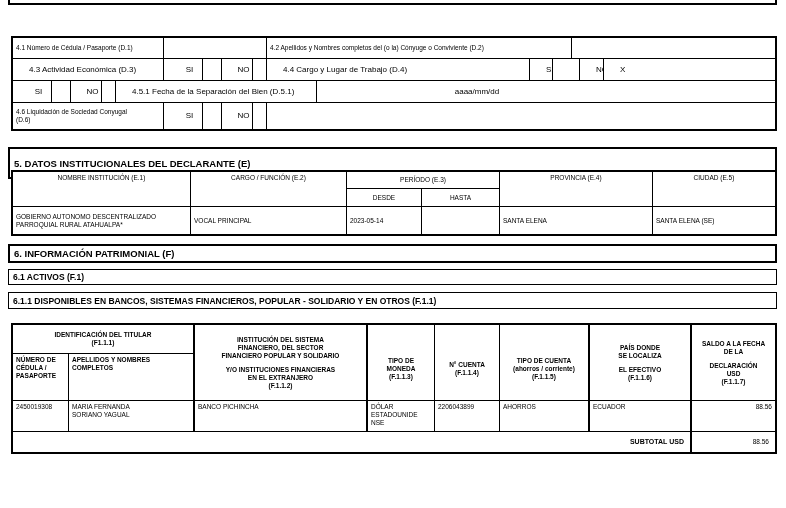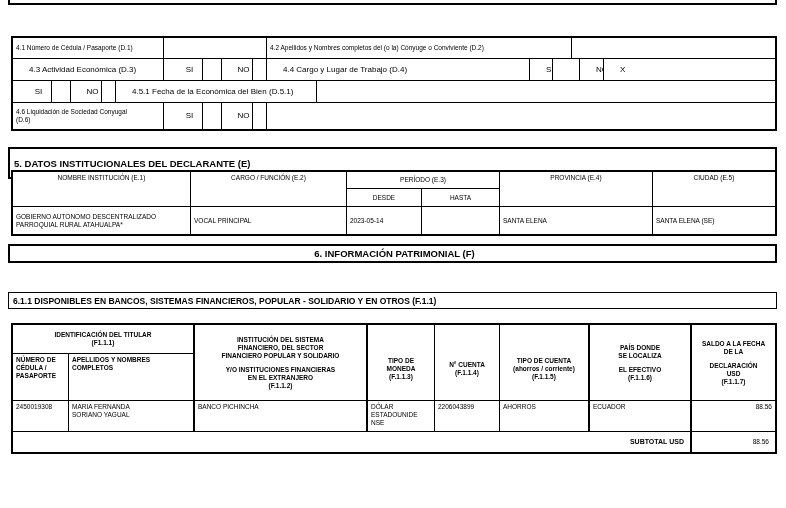--- a/index.html
+++ b/index.html
@@ -71,21 +71,22 @@
       <div class="cell md" style="width:23px;">SI</div>
       <div class="cell" style="width:27px;"></div>
       <div class="cell md" style="width:24px;">NO</div>
       <div class="cell md last" style="width:22px;">X</div>
     </div>
     <div class="row" style="height:22px;">
       <div class="cell md ctr" style="width:39px;">SI</div>
       <div class="cell" style="width:19px;"></div>
       <div class="cell md ctr" style="width:31px;">NO</div>
       <div class="cell" style="width:14px;"></div>
-      <div class="cell md" style="width:201px;">4.5.1 Fecha de la Económica del Bien (D.5.1)</div>
+      <div class="cell md" style="width:201px;">4.5.1 Fecha de la Separación del Bien (D.5.1)</div>
+      <div class="cell md ctr last" style="width:307px;">aaaa/mm/dd</div>
     </div>
     <div class="row noline" style="height:26px;">
       <div class="cell" style="width:151px;">4.6 Liquidación de Sociedad Conyugal
 (D.6)</div>
       <div class="cell md ctr" style="width:39px;">SI</div>
       <div class="cell" style="width:19px;"></div>
       <div class="cell md ctr" style="width:31px;">NO</div>
       <div class="cell" style="width:14px;"></div>
       <div class="cell last" style="width:508px;"></div>
     </div>
@@ -113,22 +114,25 @@
       <div class="cell" style="width:178px;">GOBIERNO AUTONOMO DESCENTRALIZADO
 PARROQUIAL RURAL ATAHUALPA*</div>
       <div class="cell" style="width:156px;">VOCAL PRINCIPAL</div>
       <div class="cell" style="width:75px;">2023-05-14</div>
       <div class="cell" style="width:78px;"></div>
       <div class="cell" style="width:153px;">SANTA ELENA</div>
       <div class="cell last" style="width:122px;">SANTA ELENA (SE)</div>
     </div>
   </div>
 
-  <div class="abs secbox t1" style="left:8px; top:244px; width:769px; height:19px;justify-content:center;">
+  <div class="abs secbox t1" style="left:8px; top:244px; width:769px; height:19px;">
     <span>6. INFORMACIÓN PATRIMONIAL (F)</span>
+  </div>
+  <div class="abs secbox t2" style="left:8px; top:269px; width:769px; height:16px;">
+    <span>6.1 ACTIVOS (F.1)</span>
   </div>
   <div class="abs secbox t2" style="left:8px; top:292px; width:769px; height:17px;">
     <span>6.1.1 DISPONIBLES EN BANCOS, SISTEMAS FINANCIEROS, POPULAR - SOLIDARIO Y EN OTROS (F.1.1)</span>
   </div>
 
   <div class="abs tbl" style="left:11px; top:323px; width:766px;">
     <div class="row" style="height:76px;">
       <div class="grp br2" style="width:182px;">
         <div class="grp-title" style="height:29px;">IDENTIFICACIÓN DEL TITULAR
 (F1.1.1)</div>

